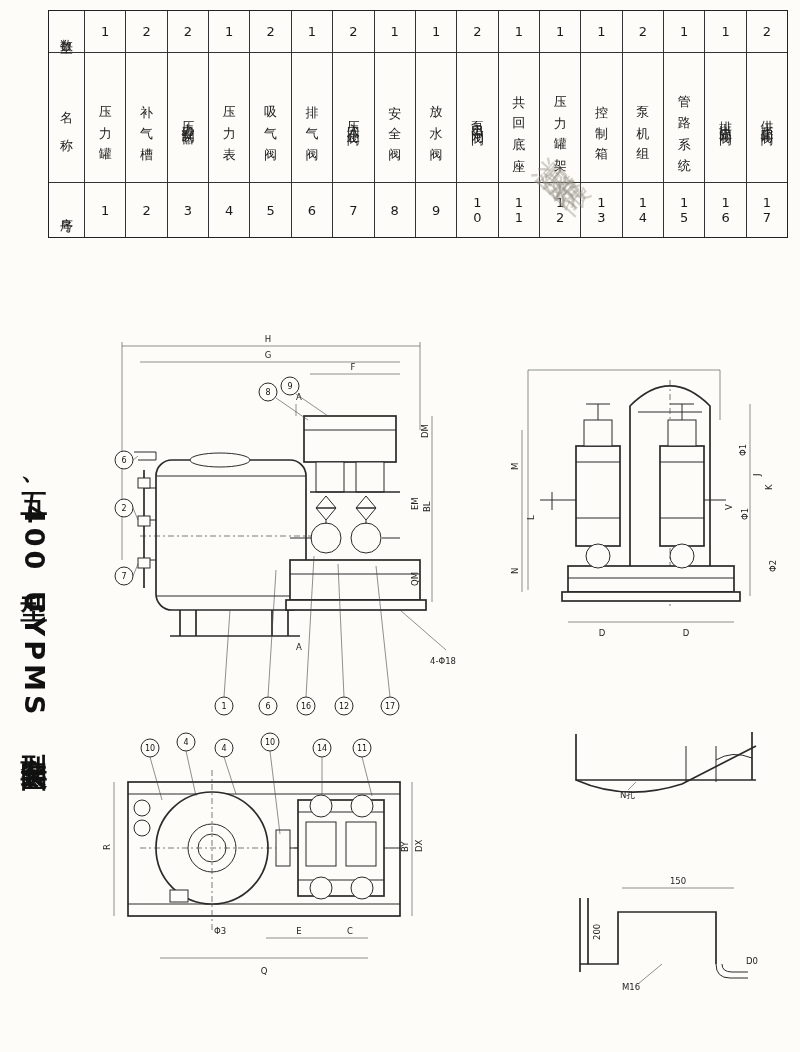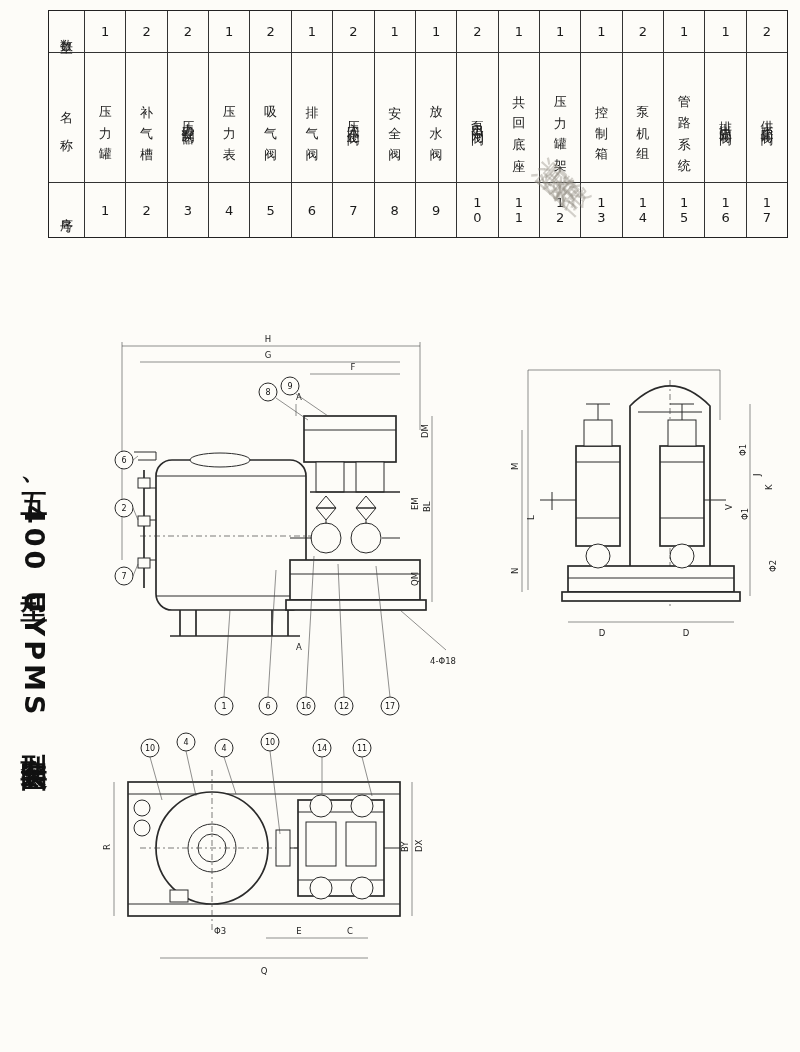--- a/index.html
+++ b/index.html
@@ -495,15 +495,40 @@
       <circle class="bub" cx="170" cy="12" r="9"></circle>
       <text class="bubtxt" x="170" y="12">10</text>
       <circle class="bub" cx="222" cy="18" r="9"></circle>
       <text class="bubtxt" x="222" y="18">14</text>
       <circle class="bub" cx="262" cy="18" r="9"></circle>
       <text class="bubtxt" x="262" y="18">11</text>
       <path class="ln-thin" d="M50 27 L62 70 M86 21 L96 66 M124 27 L136 64 M170 21 L180 104 M222 27 L222 64 M262 27 L272 66"></path>
     </svg>
   </div>
 
-
+  <div class="drawing" style="left:566px; top:726px;">
+    <svg width="200" height="90" viewBox="0 0 200 90">
+      <path class="ln-th" d="M10 8 L10 54 L190 54"></path>
+      <path class="ln-th" d="M10 54 Q60 76 116 58 L190 20"></path>
+      <path class="ln" d="M120 20 L120 56 M150 20 L150 56"></path>
+      <path class="ln-th" d="M186 6 L186 54"></path>
+      <path class="ln" d="M150 34 Q166 24 186 32"></path>
+      <text class="lbl" x="54" y="72">N孔</text>
+      <path class="ln-thin" d="M62 64 L70 56"></path>
+    </svg>
+  </div>
+
+  <div class="drawing" style="left:566px; top:868px;">
+    <svg width="200" height="130" viewBox="0 0 200 130">
+      <path class="ln-thin" d="M56 20 L168 20"></path>
+      <text class="lbl" x="112" y="16" text-anchor="middle">150</text>
+      <path class="ln-th" d="M22 30 L22 96 L52 96 L52 44 L150 44 L150 96"></path>
+      <path class="ln-th" d="M22 96 L14 96 M14 30 L14 104"></path>
+      <path class="ln" d="M150 96 Q150 110 164 110 L182 110"></path>
+      <path class="ln" d="M156 96 Q156 104 166 104 L182 104"></path>
+      <text class="lbl" x="34" y="72" transform="rotate(-90 34 72)">200</text>
+      <text class="lbl" x="56" y="122">M16</text>
+      <path class="ln-thin" d="M72 116 L96 96"></path>
+      <text class="lbl" x="180" y="96">D0</text>
+    </svg>
+  </div>
 
 </div>
 
 </body></html>

